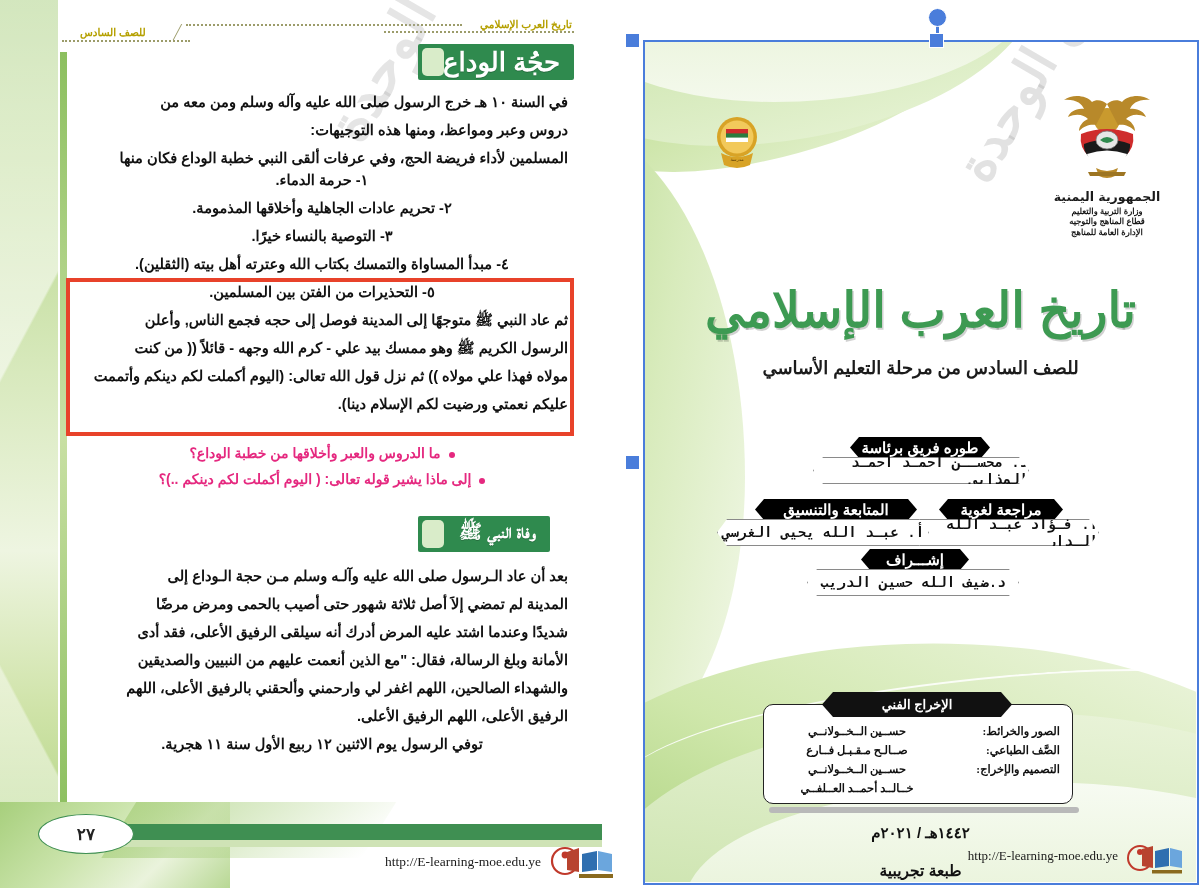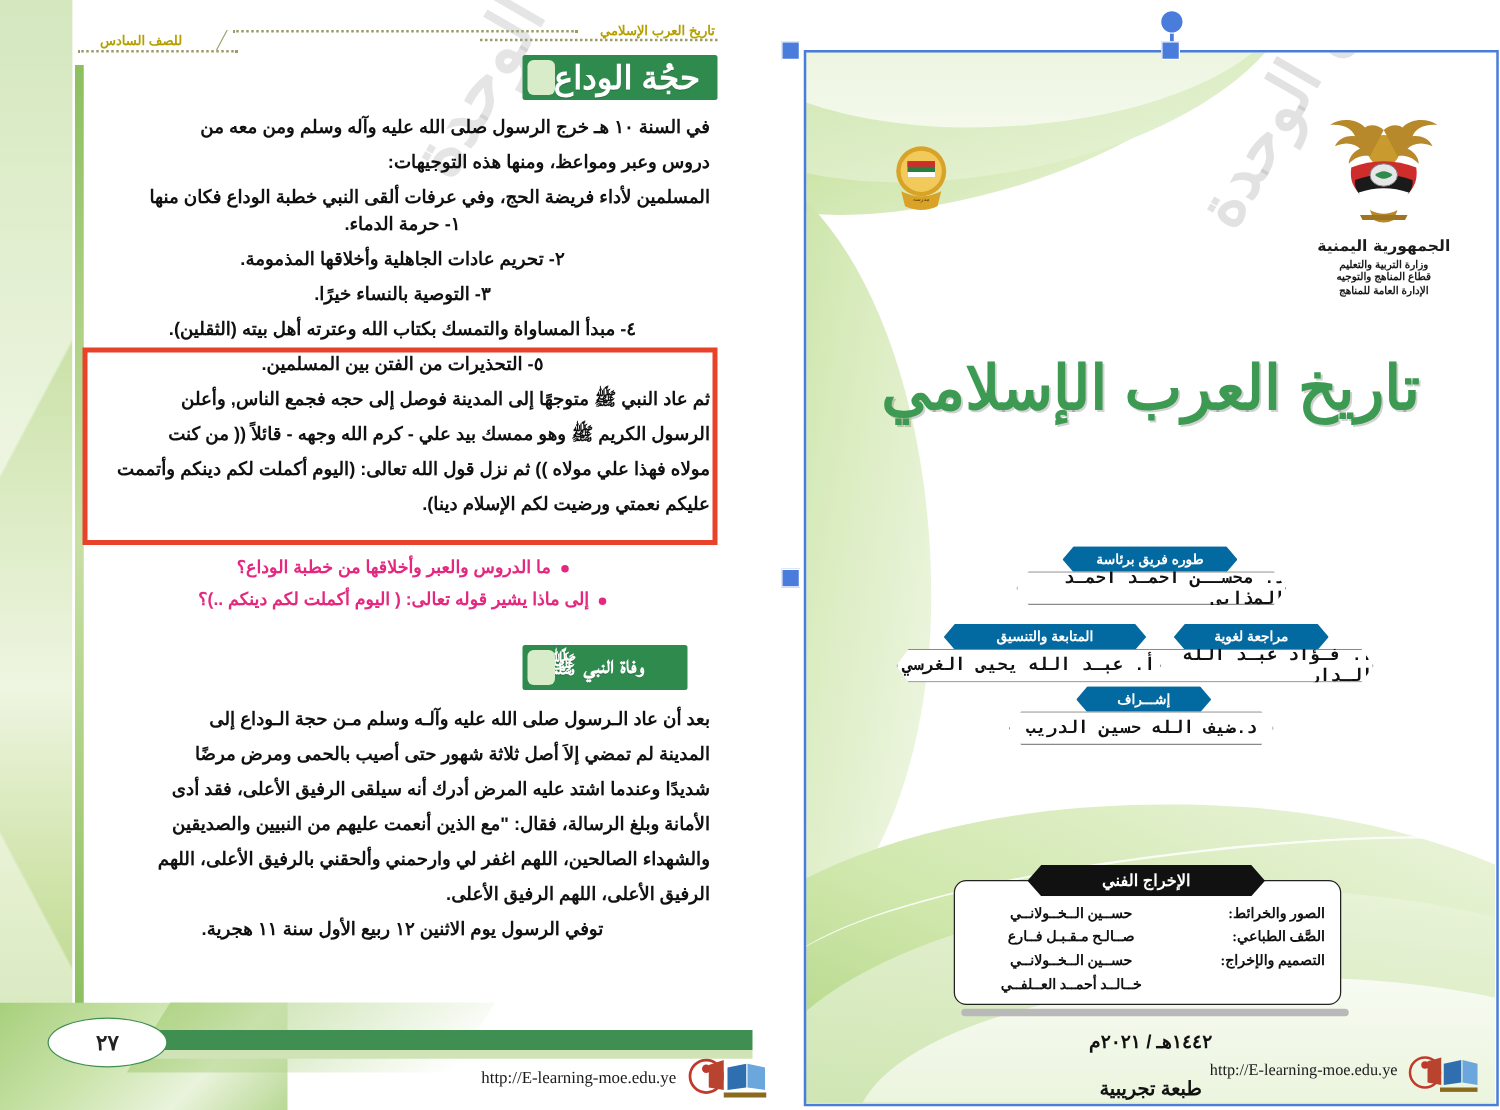--- a/index.html
+++ b/index.html
@@ -221,22 +221,22 @@
   }
   .cover-sub{
     position:absolute;left:0;right:0;top:315px;text-align:center;direction:rtl;
     color:#1b1b1b;font-weight:bold;font-size:18px;
   }
 
   
   .credits{position:absolute;left:0;top:395px;width:551px;}
   .pill-row{position:relative;width:551px;}
   .hexlabel{
-    position:absolute;height:21px;background:#0369a1;color:#fff;
-    font-weight:bold;font-size:11px;direction:rtl;
+    position:absolute;height:21px;background:#000000;color:#fff;
+    font-weight:bold;font-size:15px;direction:rtl;
     display:flex;align-items:center;justify-content:center;
     clip-path:polygon(9px 0,calc(100% - 9px) 0,100% 50%,calc(100% - 9px) 100%,9px 100%,0 50%);
   }
   .namebox{
     position:absolute;height:27px;border:1.3px solid #8a8a8a;background:#fff;
     color:#111;font-weight:bold;font-size:14px;direction:rtl;
     display:flex;align-items:center;justify-content:center;
     clip-path:polygon(10px 0,calc(100% - 10px) 0,100% 50%,calc(100% - 10px) 100%,10px 100%,0 50%);
     box-sizing:border-box;
     font-family:Liberation Mono, monospace;
@@ -345,21 +345,21 @@
       <div class="q-item">
         <span class="q-bullet"></span>
         <span>ما الدروس والعبر وأخلاقها من خطبة الوداع؟</span>
       </div>
       <div class="q-item">
         <span class="q-bullet"></span>
         <span>إلى ماذا يشير قوله تعالى: ( اليوم أكملت لكم دينكم ..)؟</span>
       </div>
     </div>
 
-    <div class="sect-head" style="left:418px;top:516px;width:132px;justify-content:center;">
+    <div class="sect-head" style="left:418px;top:516px;width:132px;">
       <div class="cap"></div>
       <span style="font-size:19px">وفاة النبي ﷺ</span>
     </div>
 
     <div class="lp-body" style="left:76px;top:562px;width:492px;">
       <div class="lp-line">بعد أن عاد الـرسول صلى الله عليه وآلـه وسلم مـن حجة الـوداع إلى</div>
       <div class="lp-line">المدينة لم تمضي إلاَ أصل ثلاثة شهور حتى أصيب بالحمى ومرض مرضًا</div>
       <div class="lp-line">شديدًا وعندما اشتد عليه المرض أدرك أنه سيلقى الرفيق الأعلى، فقد أدى</div>
       <div class="lp-line">الأمانة وبلغ الرسالة، فقال: "مع الذين أنعمت عليهم من النبيين والصديقين</div>
       <div class="lp-line">والشهداء الصالحين، اللهم اغفر لي وارحمني وألحقني بالرفيق الأعلى، اللهم</div>
@@ -427,20 +427,21 @@
         </svg>
 
         <div class="ministry">
           <span class="m-script">الجمهورية اليمنية</span>
           <span class="m-l">وزارة التربية والتعليم</span>
           <span class="m-l">قطاع المناهج والتوجيه</span>
           <span class="m-l">الإدارة العامة للمناهج</span>
         </div>
 
         <div class="cover-title">تاريخ العرب الإسلامي</div>
+        <div class="cover-sub">للصف السادس من مرحلة التعليم الأساسي</div>
 
         <div class="credits">
           <div class="pill-row" style="height:62px">
             <div class="hexlabel" style="left:205px;top:0;width:140px;">طوره فريق برئاسة</div>
             <div class="namebox" style="left:168px;top:20px;width:216px;">د. محســن أحمـد أحمـد المذابي</div>
           </div>
           <div class="pill-row" style="height:64px">
             <div class="hexlabel" style="left:294px;top:0;width:124px;">مراجعة لغوية</div>
             <div class="namebox" style="left:264px;top:20px;width:190px;">أ. فـؤاد عبـد الله الـدار</div>
             <div class="hexlabel" style="left:110px;top:0;width:162px;">المتابعة والتنسيق</div>

